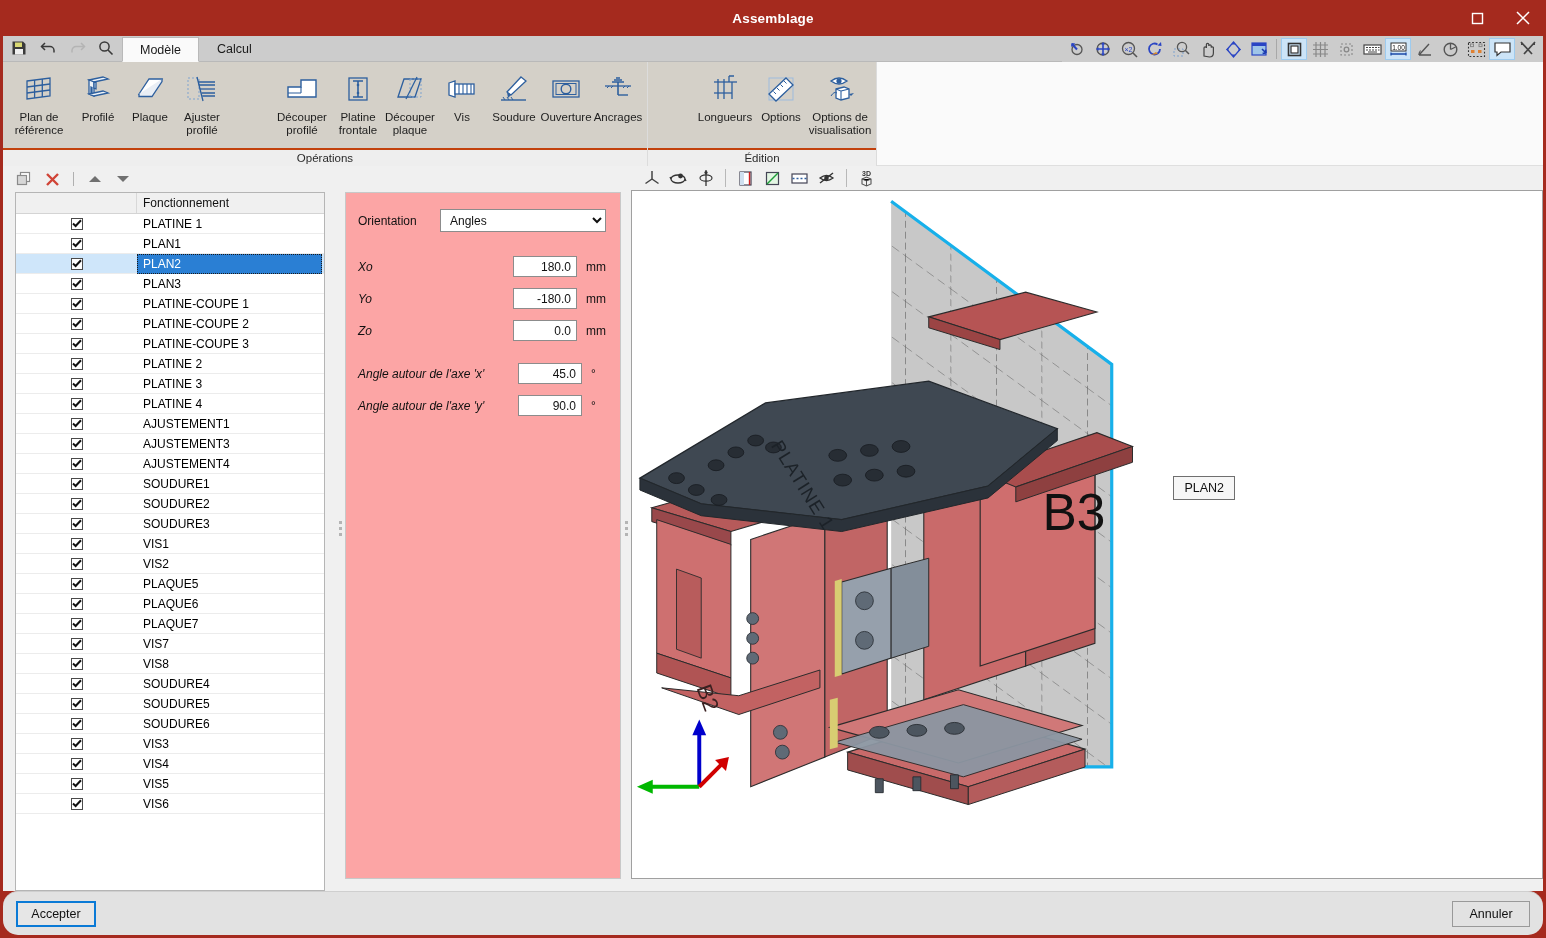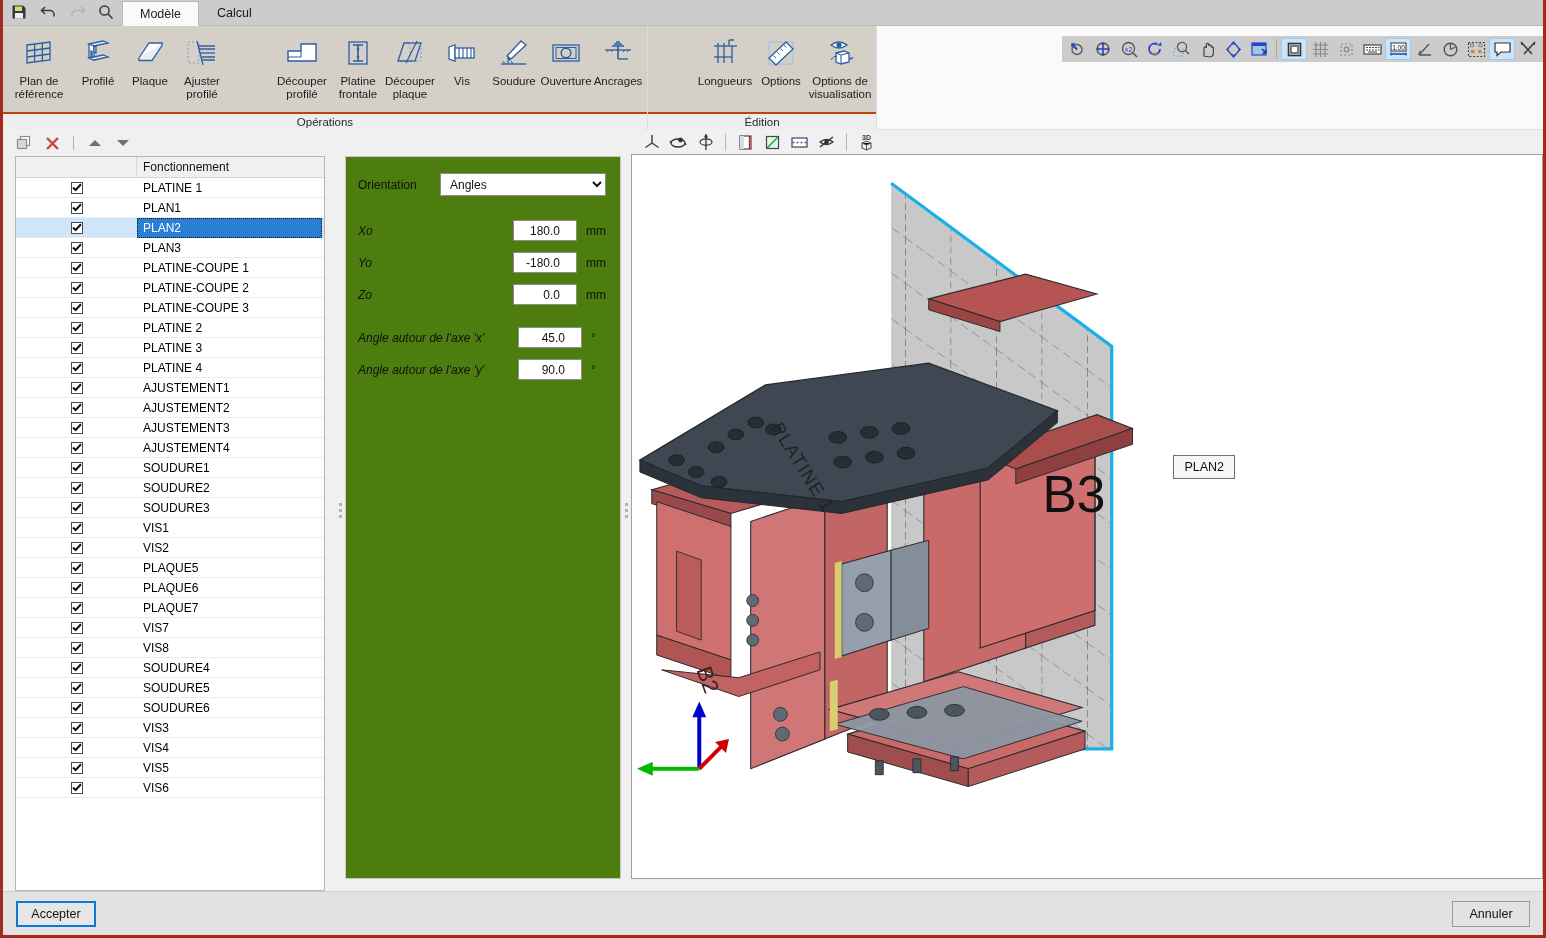--- a/index.html
+++ b/index.html
@@ -168,40 +168,40 @@
     width: 10px; flex: none;
     display: flex; align-items: center; justify-content: center;
     background: #f0f0f0;
   }
   .splitter-dots { display: flex; flex-direction: column; gap: 3px; }
   .splitter-dots i { width: 3px; height: 3px; background: #b4b4b4; display: block; }
 
   
   .proppanel {
     width: 276px; flex: none;
-    background: #4d7c0f;
+    background: #fca5a5;
     border: 1px solid #c8c8c8;
     margin: 26px 0 12px 0;
     padding: 16px 14px 0 12px;
   }
   .prow { display: flex; align-items: center; margin-bottom: 13px; }
   .prow-label { font-size: 12px; color: #111; }
   .sel-wrap { margin-left: auto; }
   select.combo {
     width: 166px; height: 23px;
     font-family: "Liberation Sans", sans-serif; font-size: 12px;
     border: 1px solid #8c8c8c; background: #fff; color: #111;
     padding-left: 5px;
   }
   .numrow { display: flex; align-items: center; margin-bottom: 11px; }
   .numrow .prow-label { width: 160px; font-style: italic; }
   input.num {
     width: 64px; height: 21px;
     font-family: "Liberation Sans", sans-serif; font-size: 12px;
-    text-align: right; padding-right: 16px;
+    text-align: right; padding-right: 5px;
     border: 1px solid #8c8c8c; background: #fff; color: #111;
   }
   .unit { font-size: 12px; color: #111; margin-left: 9px; }
   .gap { height: 11px; }
 
   
   .viewpanel {
     flex: 1; display: flex; flex-direction: column;
     margin: 0 0 12px 0; min-width: 0;
   }
@@ -225,36 +225,52 @@
   }
 
   
   .footer {
     height: 44px; flex: none;
     margin: 0 3px 3px 3px;
     background: #e2e2e2;
     display: flex; align-items: center;
     padding: 0 13px;
     border-top: 1px solid #cfcfcf;
+    border-radius: 15px;
   }
   .btn {
     height: 26px; min-width: 78px;
     font-family: "Liberation Sans", sans-serif; font-size: 12.5px;
     background: #e2e2e2; color: #111;
     border: 1px solid #999;
     padding: 0 12px;
   }
   .btn.primary { border: 2px solid #0a7ad6; background: #e6e6e6; min-width: 80px; }
   .btn.right { margin-left: auto; }
 </style>
 </head>
 <body>
 
 <div class="window">
 
+  <div class="titlebar">
+    <div class="titlebar-title">Assemblage</div>
+    <div class="win-btns">
+      <div class="win-btn">
+        <svg width="13" height="13" viewBox="0 0 13 13">
+            <rect x="1.5" y="1.5" width="10" height="10" fill="none" stroke="#fff" stroke-width="1.4"></rect>
+          </svg>
+      </div>
+      <div class="win-btn">
+        <svg width="14" height="14" viewBox="0 0 14 14">
+            <path d="M1 1 L13 13 M13 1 L1 13" stroke="#fff" stroke-width="1.5" fill="none"></path>
+          </svg>
+      </div>
+    </div>
+  </div>
 
   <div class="ribbon-outer">
     <div class="tabrow">
       <div class="qat">
         <div class="qat-icon">
           <svg width="16" height="16" viewBox="0 0 16 16">
             <path d="M1.5 1.5h10.5l2.5 2.5v10.5h-13z" fill="#3a3a3a"></path>
             <rect x="4" y="2.5" width="7" height="4.5" fill="#d9d873"></rect>
             <rect x="4" y="9" width="8" height="5.5" fill="#efefef"></rect>
           </svg>
@@ -713,30 +729,20 @@
             </div>
             <div class="trow">
               <div class="tr-chk">
                 <span class="cbx">
                   <svg width="10" height="9" viewBox="0 0 10 9">
                     <path d="M1 4.5 L3.6 7 L9 1.3" stroke="#111" stroke-width="2" fill="none"></path>
                   </svg>
                 </span>
               </div>
               <div class="tr-name">AJUSTEMENT1</div>
-            </div>
-            <div class="trow">
-              <div class="tr-chk">
-                <span class="cbx">
-                  <svg width="10" height="9" viewBox="0 0 10 9">
-                    <path d="M1 4.5 L3.6 7 L9 1.3" stroke="#111" stroke-width="2" fill="none"></path>
-                  </svg>
-                </span>
-              </div>
-              <div class="tr-name">AJUSTEMENT2</div>
             </div>
             <div class="trow">
               <div class="tr-chk">
                 <span class="cbx">
                   <svg width="10" height="9" viewBox="0 0 10 9">
                     <path d="M1 4.5 L3.6 7 L9 1.3" stroke="#111" stroke-width="2" fill="none"></path>
                   </svg>
                 </span>
               </div>
               <div class="tr-name">AJUSTEMENT3</div>

